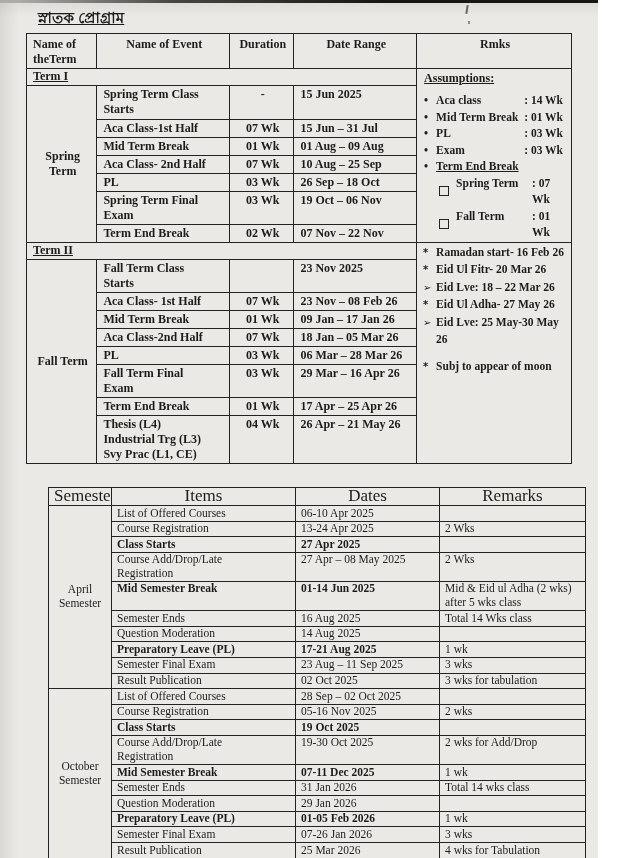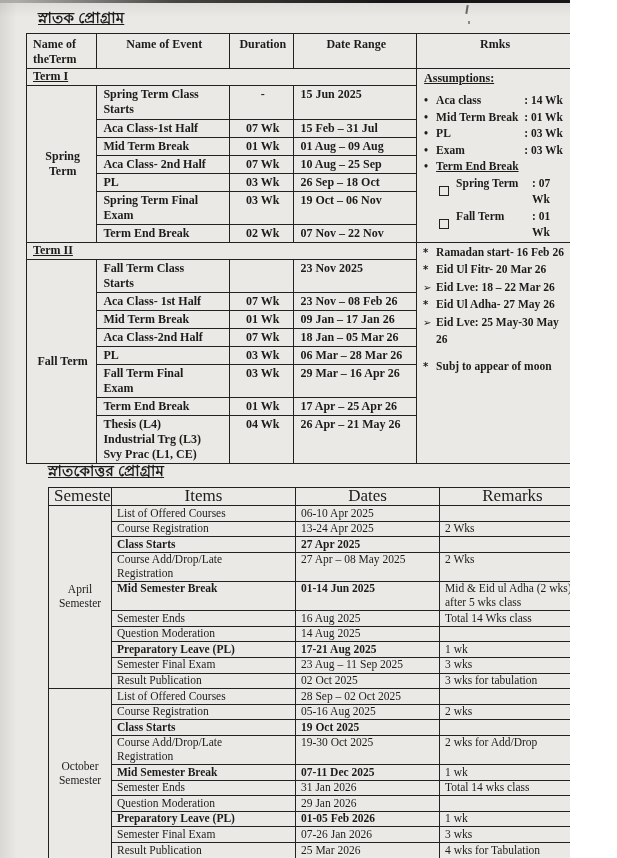--- a/index.html
+++ b/index.html
@@ -1,19 +1,19 @@
 <!DOCTYPE html>
 <html><head>
 <meta charset="utf-8">
 <style>
   html,body { margin:0; padding:0; }
   #page {
     position:relative; width:570px; height:858px;
     background:#ebe9e5; overflow:hidden;
-    font-family:"Liberation Serif", serif; color:#1c1c1c;
+    font-family:"Liberation Serif", serif; color:#1c1c1c;padding-left:28px;
   }
   #page::before{ 
     content:""; position:absolute; inset:0; pointer-events:none;
     background:linear-gradient(90deg, rgba(90,90,85,.12), rgba(0,0,0,0) 3%),
                linear-gradient(180deg, rgba(90,90,85,.10), rgba(0,0,0,0) 2%);
   }
   .edge-top{ position:absolute; top:0; left:0; width:617px; height:3px;
     background:linear-gradient(90deg, rgba(20,20,20,.18), rgba(20,20,20,.75) 28%, #161616 62%); }
   .right-streak{ position:absolute; left:598px; top:420px; width:2px; height:425px;
     background:rgba(40,40,40,.10); }
@@ -145,21 +145,21 @@
     <tr>
       <td rowspan="7" class="termcell">Spring Term</td>
       <td class="ev">Spring Term Class
 Starts</td>
       <td class="du">-</td>
       <td>15 Jun 2025</td>
     </tr>
     <tr>
       <td class="ev">Aca Class-1st Half</td>
       <td class="du">07 Wk</td>
-      <td>15 Feb – 31 Jul</td>
+      <td>15 Jun – 31 Jul</td>
     </tr>
     <tr>
       <td class="ev">Mid Term Break</td>
       <td class="du">01 Wk</td>
       <td>01 Aug – 09 Aug</td>
     </tr>
     <tr>
       <td class="ev">Aca Class- 2nd Half</td>
       <td class="du">07 Wk</td>
       <td>10 Aug – 25 Sep</td>
@@ -252,21 +252,20 @@
     <tr>
       <td class="ev left">Thesis (L4)
 Industrial Trg (L3)
 Svy Prac (L1, CE)</td>
       <td class="du">04 Wk</td>
       <td>26 Apr – 21 May 26</td>
     </tr>
   </tbody>
     </table>
 
-  <div id="title2" class="doc-title">স্নাতকোত্তর প্রোগ্রাম</div>
 
   <table class="t2">
     <colgroup>
       <col style="width:63px">
         <col style="width:184px">
         <col style="width:144px">
         <col style="width:146px">
     </colgroup>
     <tbody>
         <tr class="hdr">
@@ -330,21 +329,21 @@
     </tr>
 
     <tr>
       <td rowspan="10" class="sem">October Semester</td>
       <td class="it">List of Offered Courses</td>
       <td>28 Sep – 02 Oct 2025</td>
       <td></td>
     </tr>
     <tr>
       <td class="it">Course Registration</td>
-      <td>05-16 Aug 2025</td>
+      <td>05-16 Nov 2025</td>
       <td>2 wks</td>
     </tr>
     <tr>
       <td class="it b">Class Starts</td>
       <td class="b">19 Oct 2025</td>
       <td></td>
     </tr>
     <tr>
       <td class="it">Course Add/Drop/Late
 Registration</td>

